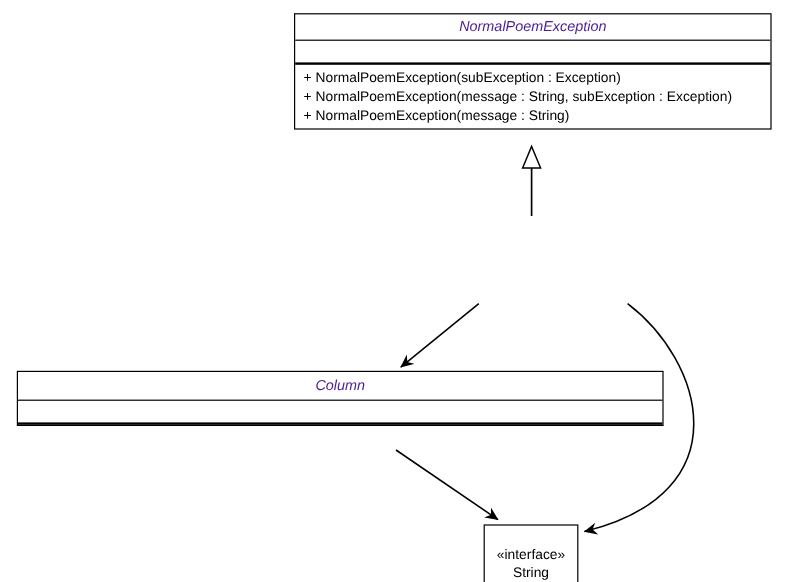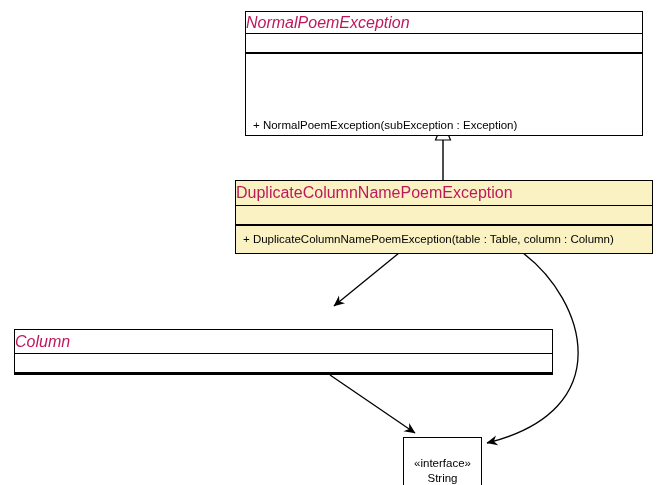--- a/index.html
+++ b/index.html
@@ -13,45 +13,46 @@
   .edges{position:absolute;left:0;top:0;z-index:0;}
   .uml-class{
     position:absolute;
     box-sizing:border-box;
     border:1px solid #000;
     background:#ffffff;
     z-index:1;
   }
   .uml-class.highlight{background:#fbf2c4;}
   .uml-title{
-    font-size:16px;
-    color:#be185d;
+    text-align:center;
+    font-size:12px;
+    color:#4c1d95;
     border-bottom:1px solid #000;
     white-space:nowrap;
   }
   .uml-title.abstract{font-style:italic;}
   .uml-attrs{
     height:18px;
     border-bottom:2px solid #000;
   }
   .uml-methods{color:#000;}
   .uml-method{
     font-size:11.5px;
     line-height:16px;
     padding:0 7px;
     white-space:nowrap;
   }
   
   #cls-normal{left:245px;top:11px;width:398px;}
   #cls-normal .uml-title{line-height:21px;height:21px;}
-  #cls-normal .uml-methods{padding:15px 0 2px 0;margin-top:48px;}
+  #cls-normal .uml-methods{padding:3px 0 2px 0;}
   #cls-duplicate{left:235px;top:180px;width:418px;}
   #cls-duplicate .uml-title{line-height:24px;height:24px;}
   #cls-duplicate .uml-method{line-height:27px;}
-  #cls-column{left:14px;top:309px;width:539px;margin-top:20px;}
+  #cls-column{left:14px;top:309px;width:539px;}
   #cls-column .uml-title{line-height:23px;height:23px;}
   #cls-column .uml-method{line-height:21px;}
   #cls-table{
     left:403px;top:437px;width:79px;height:50px;
     text-align:center;font-size:11.5px;line-height:15px;
     padding-top:18px;
   }
   #cls-table .stereotype,#cls-table .iface-name{white-space:nowrap;}
 </style>
 </head>
@@ -74,30 +75,25 @@
     <line x1="330" y1="375" x2="415" y2="433" stroke="#000" stroke-width="1.3" marker-end="url(#vee)"></line>
 
     <path d="M523,253 C585,300 620,410 487,443" fill="none" stroke="#000" stroke-width="1.3" marker-end="url(#vee)"></path>
   </svg>
 
   <div class="uml-class" id="cls-normal">
     <div class="uml-title abstract">NormalPoemException</div>
     <div class="uml-attrs"></div>
     <div class="uml-methods">
       <div class="uml-method">+ NormalPoemException(subException : Exception)</div>
+      <div class="uml-method">+ NormalPoemException(message : String, subException : Exception)</div>
+      <div class="uml-method">+ NormalPoemException(message : String)</div>
     </div>
   </div>
 
-  <div class="uml-class highlight" id="cls-duplicate">
-    <div class="uml-title">DuplicateColumnNamePoemException</div>
-    <div class="uml-attrs"></div>
-    <div class="uml-methods">
-      <div class="uml-method">+ DuplicateColumnNamePoemException(table : Table, column : Column)</div>
-    </div>
-  </div>
 
   <div class="uml-class" id="cls-column">
     <div class="uml-title abstract">Column</div>
     <div class="uml-attrs"></div>
   </div>
 
   <div class="uml-class" id="cls-table">
     <div class="stereotype">«interface»</div>
     <div class="iface-name">String</div>
   </div>

